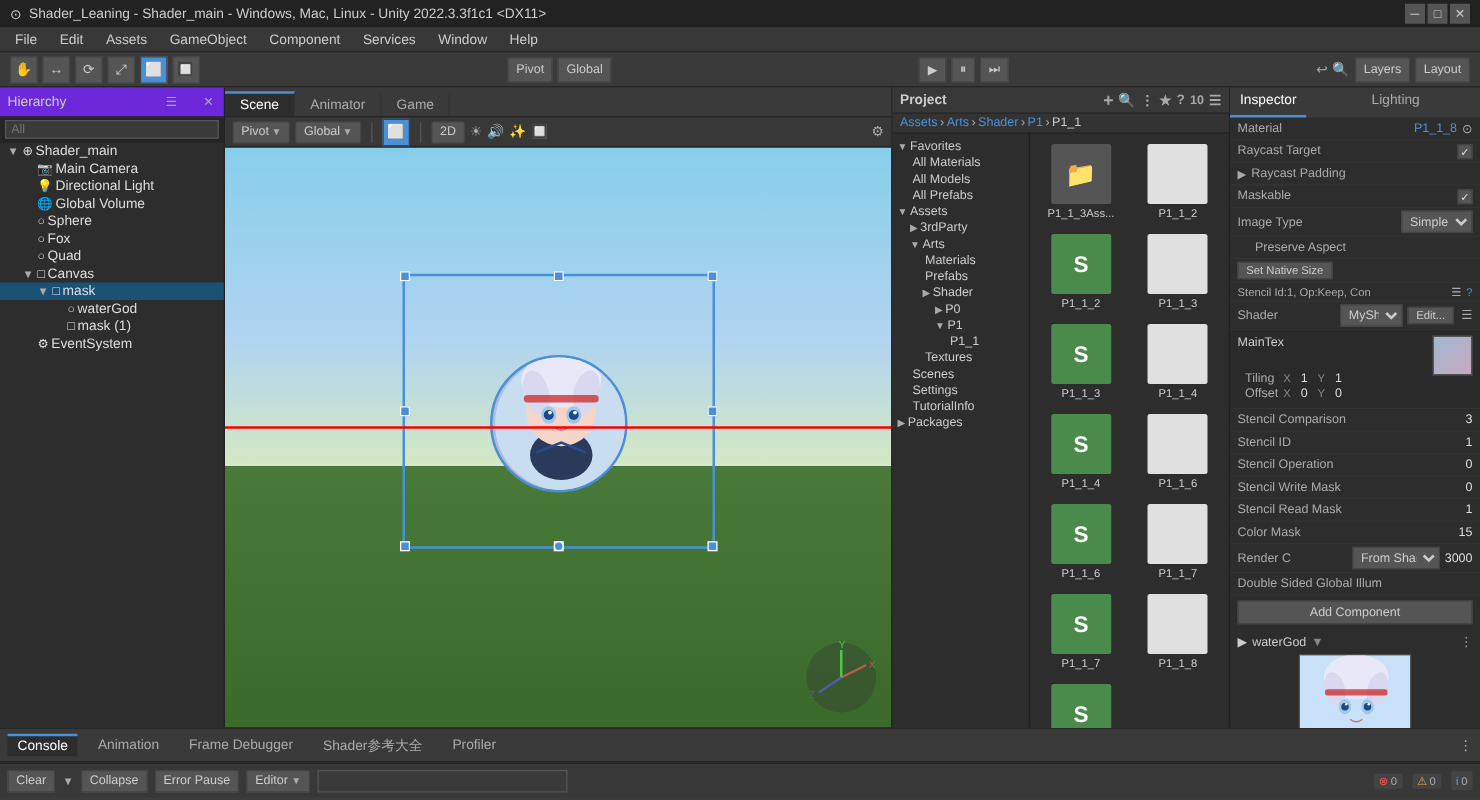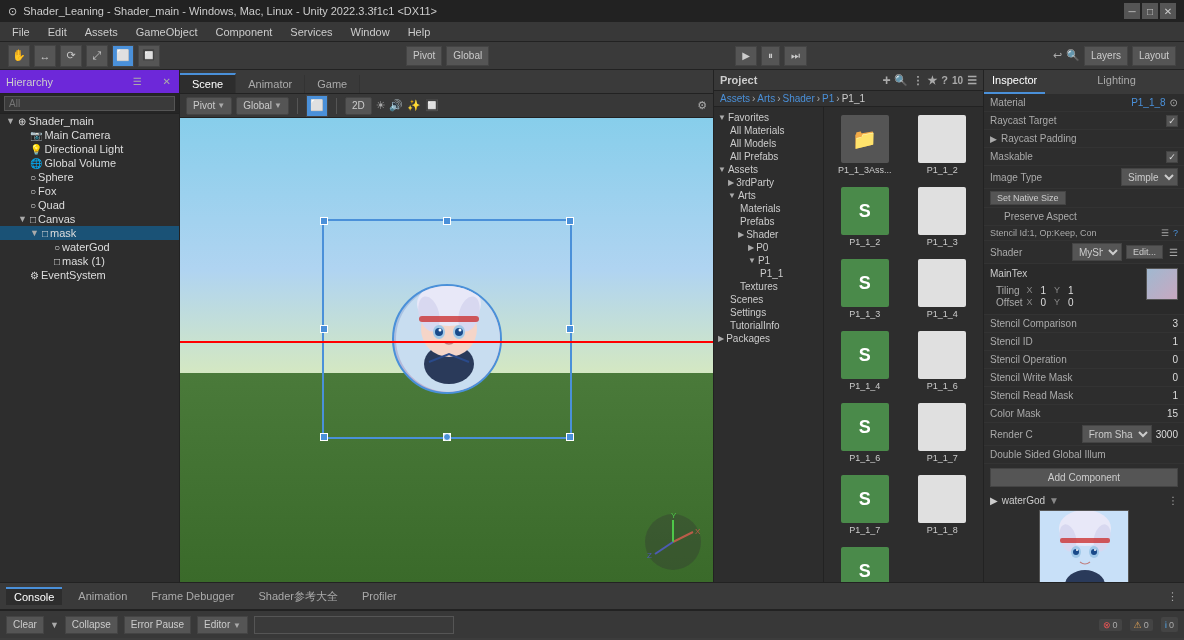--- a/index.html
+++ b/index.html
@@ -526,47 +526,47 @@
       </div>
 
       <div class="ins-row">
         <span class="ins-label">Image Type</span>
         <select class="dropdown-select">
           <option>Simple</option>
         </select>
       </div>
 
 
-      <div class="ins-row">
-        <button class="ins-btn">Set Native Size</button>
-      </div>
-
       <div class="ins-row" style="padding-left:20px;">
         <span class="ins-label">Preserve Aspect</span>
+      </div>
+
+      <div class="ins-row">
+        <button class="ins-btn">Set Native Size</button>
       </div>
 
       <div class="stencil-info">
         <span>Stencil Id:1, Op:Keep, Con</span>
         <span style="float:right;color:#4a90d9;cursor:pointer;">?</span>
         <span style="float:right;color:#aaa;cursor:pointer;margin-right:4px;">☰</span>
       </div>
 
       <div class="ins-row">
         <span class="ins-label">Shader</span>
         <select class="dropdown-select" style="width:50px;">
           <option>MySh</option>
         </select>
         <button class="ins-btn">Edit...</button>
         <span style="margin-left:2px;cursor:pointer;color:#aaa;">☰</span>
       </div>
 
       <div class="maintex-section">
         <div style="display:flex;align-items:flex-start;">
           <div style="flex:1;">
-            <div style="font-size:10px;color:#ccc;margin-bottom:4px;">MainTex</div>
+            <div style="font-size:10px;color:#ccc;margin-bottom:16px;">MainTex</div>
             <div class="ins-grid">
               <span class="ins-grid-label">Tiling</span>
               <div class="ins-grid-val">
                 <span style="color:#888;font-size:9px;">X</span>
                 <span>1</span>
                 <span style="color:#888;font-size:9px;">Y</span>
                 <span>1</span>
               </div>
               <span class="ins-grid-label">Offset</span>
               <div class="ins-grid-val">

